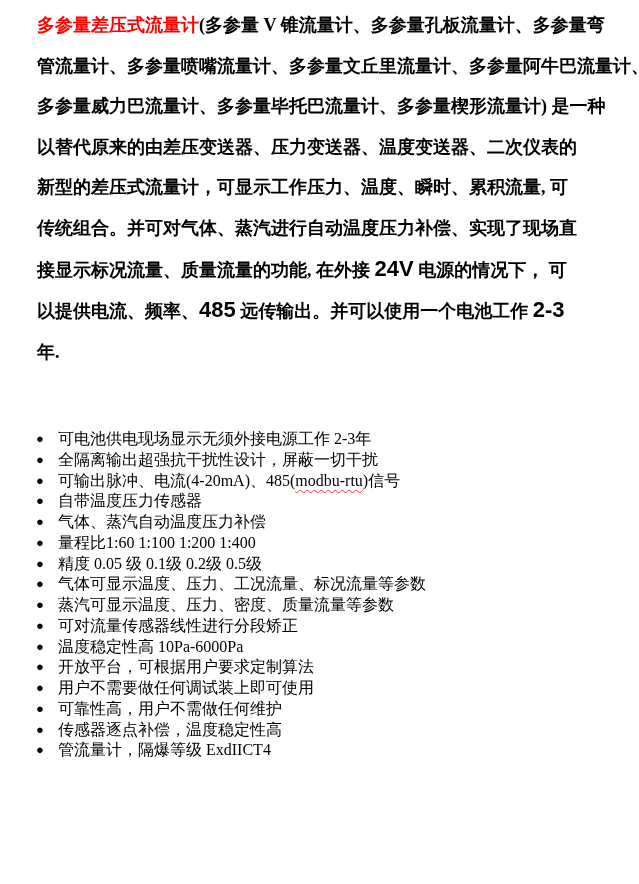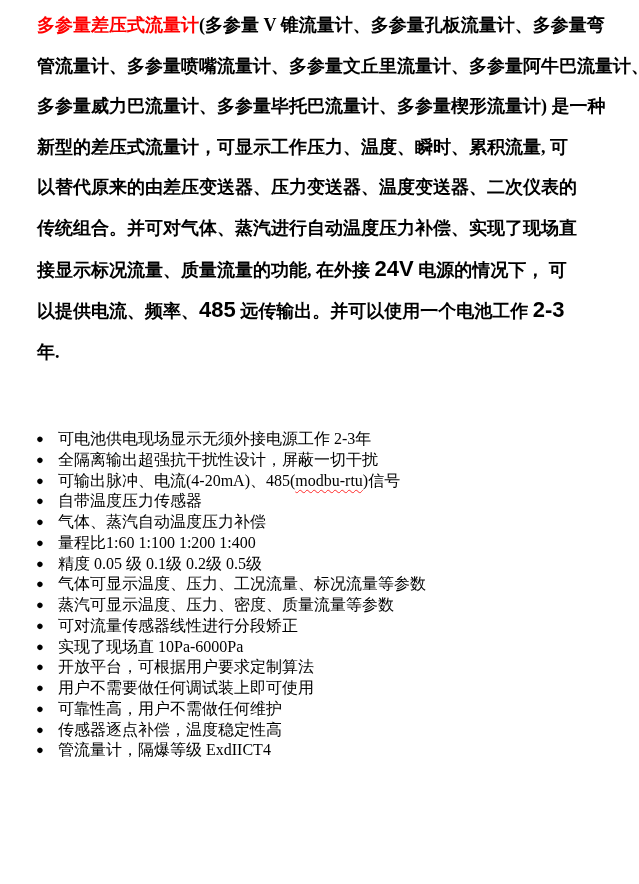--- a/index.html
+++ b/index.html
@@ -68,38 +68,38 @@
   }
 </style>
 </head>
 <body>
 
 <div class="page">
   <div class="para" id="intro-paragraph">
       <div class="line"><span class="run title">多参量差压式流量计</span><span class="run n">(多参量 V 锥流量计、多参量孔板流量计、多参量弯</span></div>
       <div class="line"><span class="run n">管流量计、多参量喷嘴流量计、多参量文丘里流量计、多参量阿牛巴流量计、</span></div>
       <div class="line"><span class="run n">多参量威力巴流量计、多参量毕托巴流量计、多参量楔形流量计) 是一种</span></div>
+      <div class="line"><span class="run n">以替代原来的由差压变送器、压力变送器、温度变送器、二次仪表的</span></div>
       <div class="line"><span class="run n">新型的差压式流量计，可显示工作压力、温度、瞬时、累积流量, 可</span></div>
-      <div class="line"><span class="run n">以替代原来的由差压变送器、压力变送器、温度变送器、二次仪表的</span></div>
       <div class="line"><span class="run n">传统组合。并可对气体、蒸汽进行自动温度压力补偿、实现了现场直</span></div>
       <div class="line"><span class="run n">接显示标况流量、质量流量的功能, 在外接 </span><span class="run b">24V</span><span class="run n"> 电源的情况下， 可</span></div>
       <div class="line"><span class="run n">以提供电流、频率、</span><span class="run b">485</span><span class="run n"> 远传输出。并可以使用一个电池工作 </span><span class="run b">2-3</span></div>
       <div class="line"><span class="run n">年.</span></div>
     </div>
   <div class="list" id="feature-list">
       <div class="item"><span class="bullet">●</span><span class="run n">可电池供电现场显示无须外接电源工作 2-3年</span></div>
       <div class="item"><span class="bullet">●</span><span class="run n">全隔离输出超强抗干扰性设计，屏蔽一切干扰</span></div>
       <div class="item"><span class="bullet">●</span><span class="run n">可输出脉冲、电流(4-20mA)、485(</span><span class="run sp">modbu-rtu</span><span class="run n">)信号</span></div>
       <div class="item"><span class="bullet">●</span><span class="run n">自带温度压力传感器</span></div>
       <div class="item"><span class="bullet">●</span><span class="run n">气体、蒸汽自动温度压力补偿</span></div>
       <div class="item"><span class="bullet">●</span><span class="run n">量程比1:60 1:100 1:200 1:400</span></div>
       <div class="item"><span class="bullet">●</span><span class="run n">精度 0.05 级 0.1级 0.2级 0.5级</span></div>
       <div class="item"><span class="bullet">●</span><span class="run n">气体可显示温度、压力、工况流量、标况流量等参数</span></div>
       <div class="item"><span class="bullet">●</span><span class="run n">蒸汽可显示温度、压力、密度、质量流量等参数</span></div>
       <div class="item"><span class="bullet">●</span><span class="run n">可对流量传感器线性进行分段矫正</span></div>
-      <div class="item"><span class="bullet">●</span><span class="run n">实现了现场直 10Pa-6000Pa</span></div>
+      <div class="item"><span class="bullet">●</span><span class="run n">温度稳定性高 10Pa-6000Pa</span></div>
       <div class="item"><span class="bullet">●</span><span class="run n">开放平台，可根据用户要求定制算法</span></div>
       <div class="item"><span class="bullet">●</span><span class="run n">用户不需要做任何调试装上即可使用</span></div>
       <div class="item"><span class="bullet">●</span><span class="run n">可靠性高，用户不需做任何维护</span></div>
       <div class="item"><span class="bullet">●</span><span class="run n">传感器逐点补偿，温度稳定性高</span></div>
       <div class="item"><span class="bullet">●</span><span class="run n">管流量计，隔爆等级 ExdIICT4</span></div>
     </div>
 </div>
 
 </body></html>

